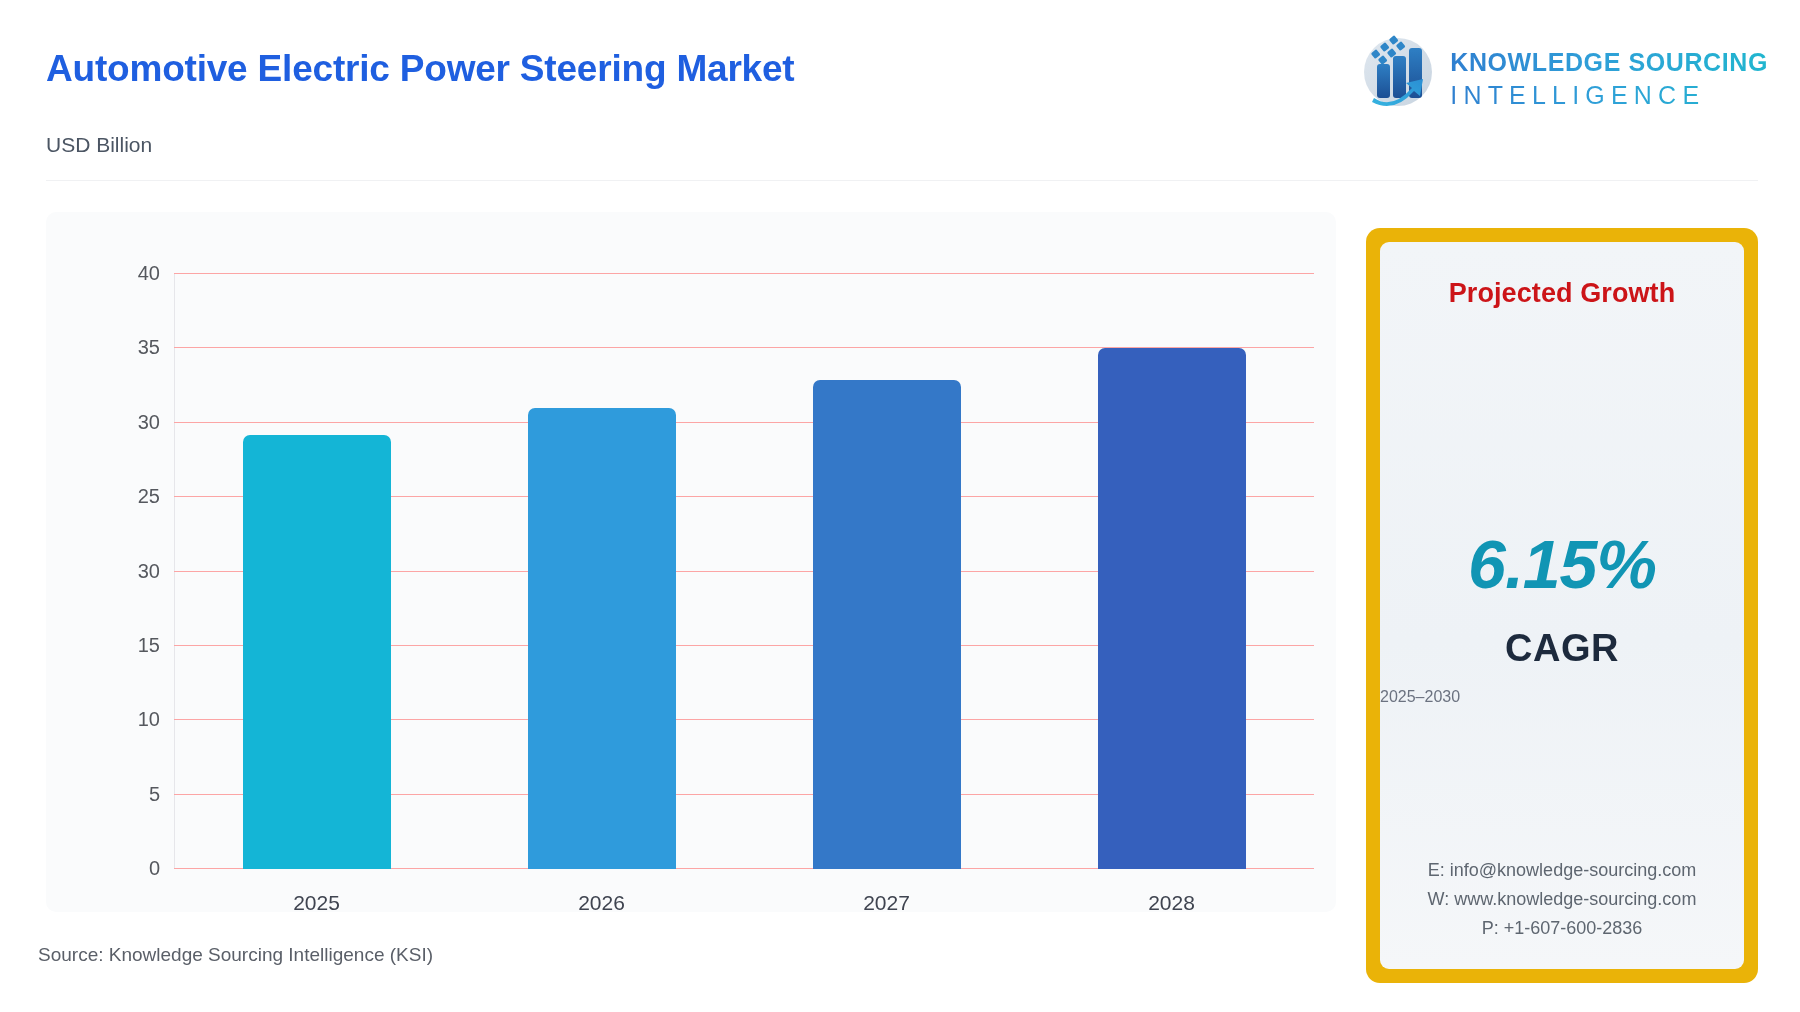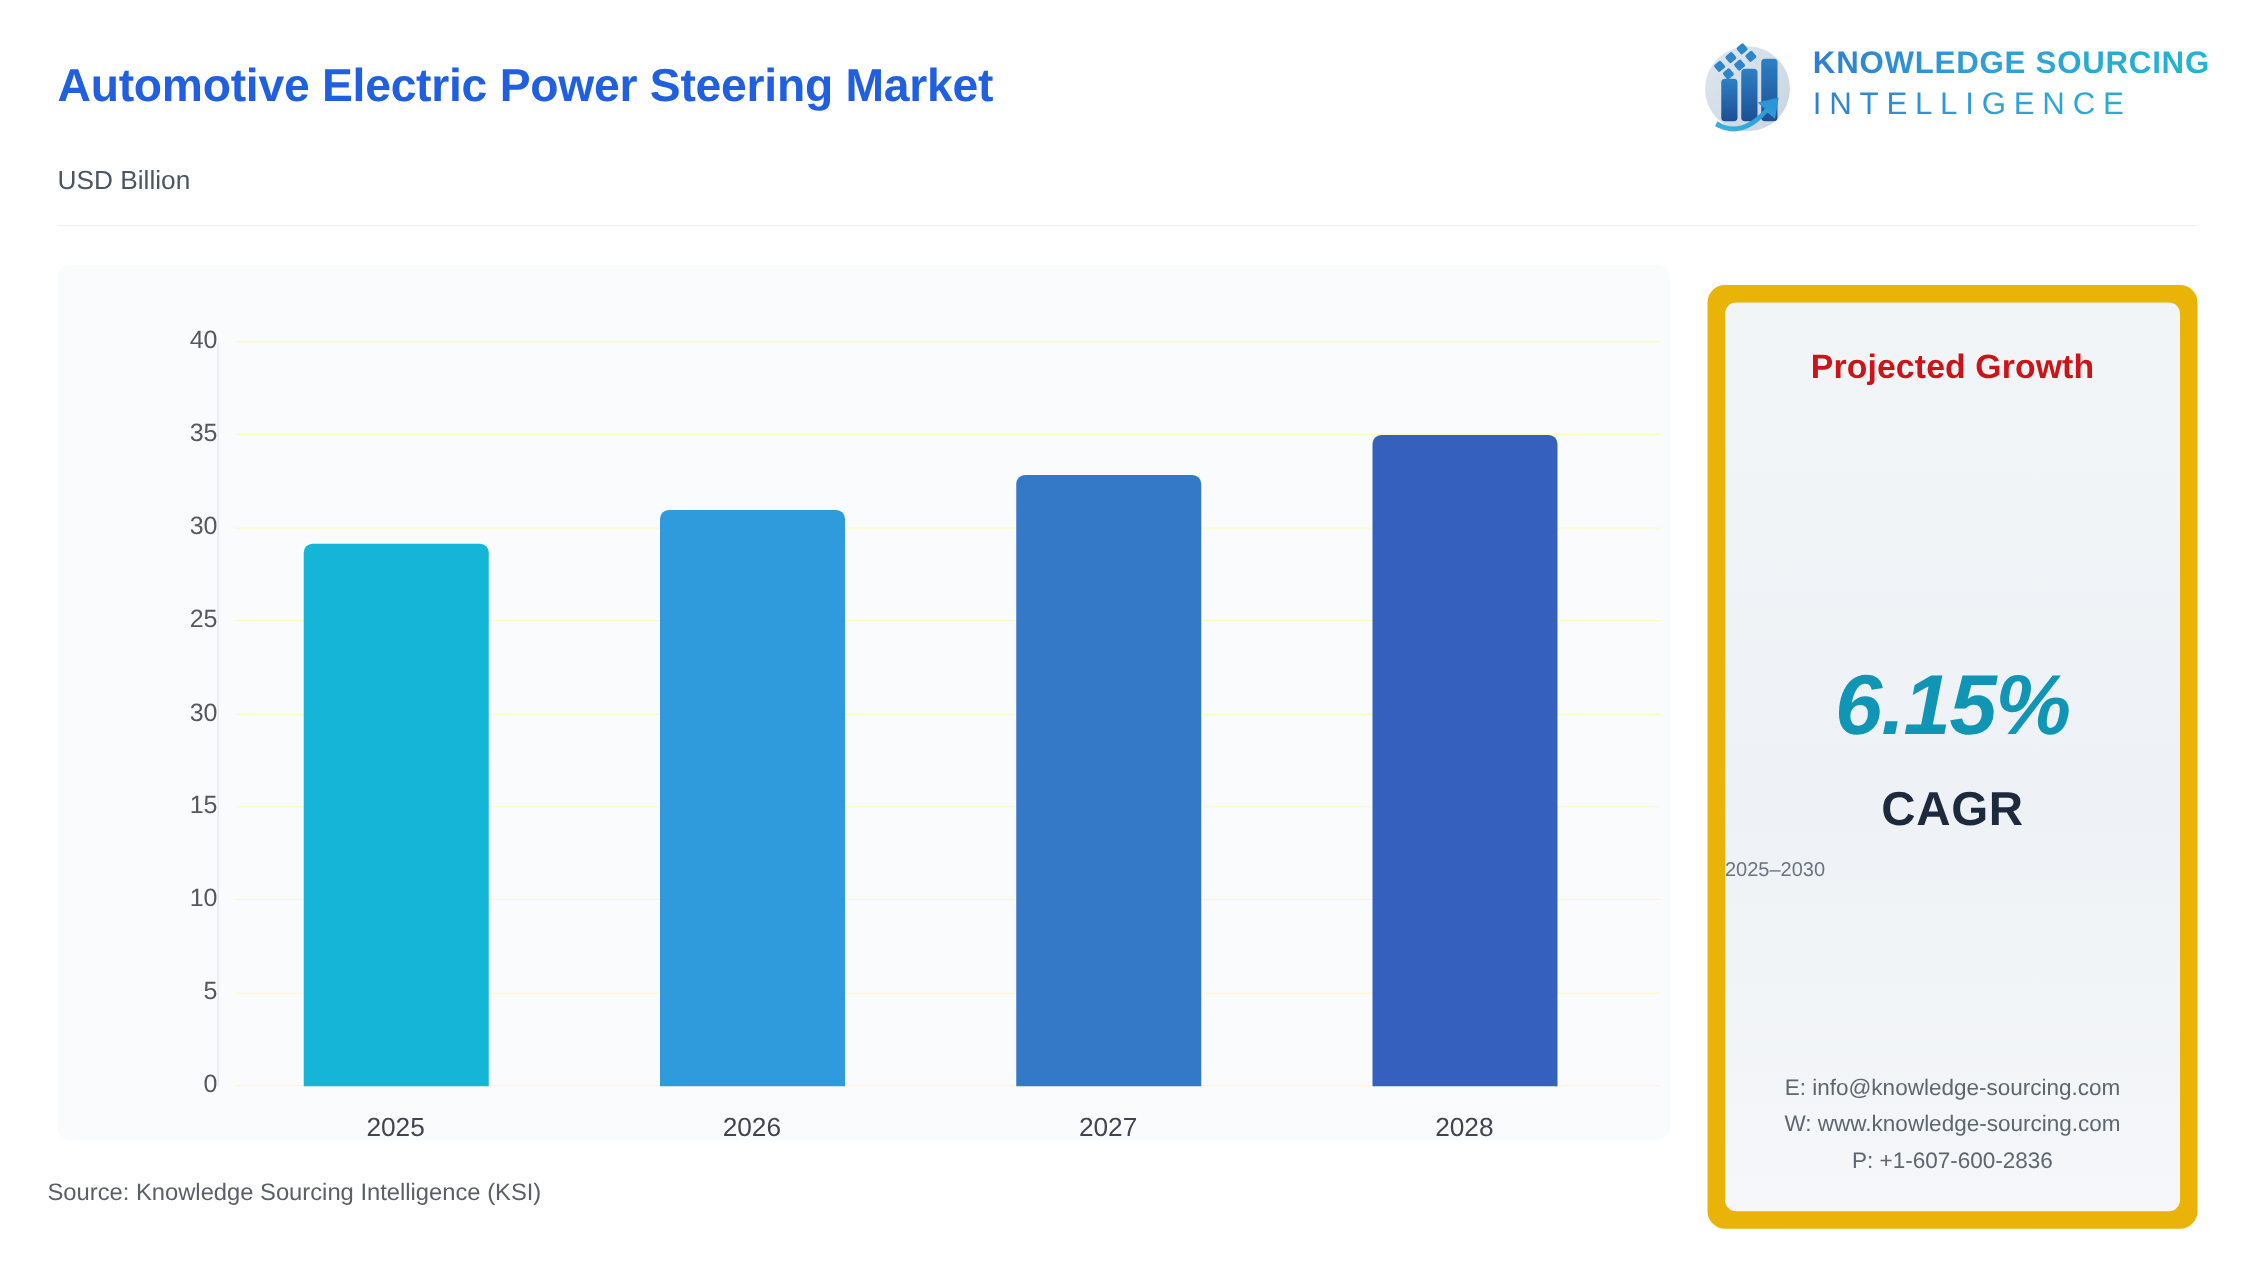--- a/index.html
+++ b/index.html
@@ -55,21 +55,21 @@
     height: 1px;
     background: #f0f1f3;
   }
 
   
   .logo {
     position: absolute;
     right: 32px;
     top: 24px;
     display: flex;
-    align-items: center;
+    align-items: flex-end;
     gap: 12px;
     height: 86px;
   }
   .logo-mark {
     width: 84px;
     height: 84px;
     flex: 0 0 84px;
     position: relative;
   }
   .logo-text { display: flex; flex-direction: column; justify-content: center; }
@@ -109,24 +109,24 @@
   .plot {
     position: absolute;
     left: 128px;
     top: 62px;
     width: 1140px;
     height: 595px;
   }
 
   .gridline {
     position: absolute;
-    left: 14px;
+    left: 0;
     width: 100%;
     height: 1px;
-    background: #fef9c3;
+    background: #fca5a5;
   }
   .axis-line-y {
     position: absolute;
     left: 0;
     top: 0;
     width: 1px;
     height: 100%;
     background: #e6e6ea;
   }
 

